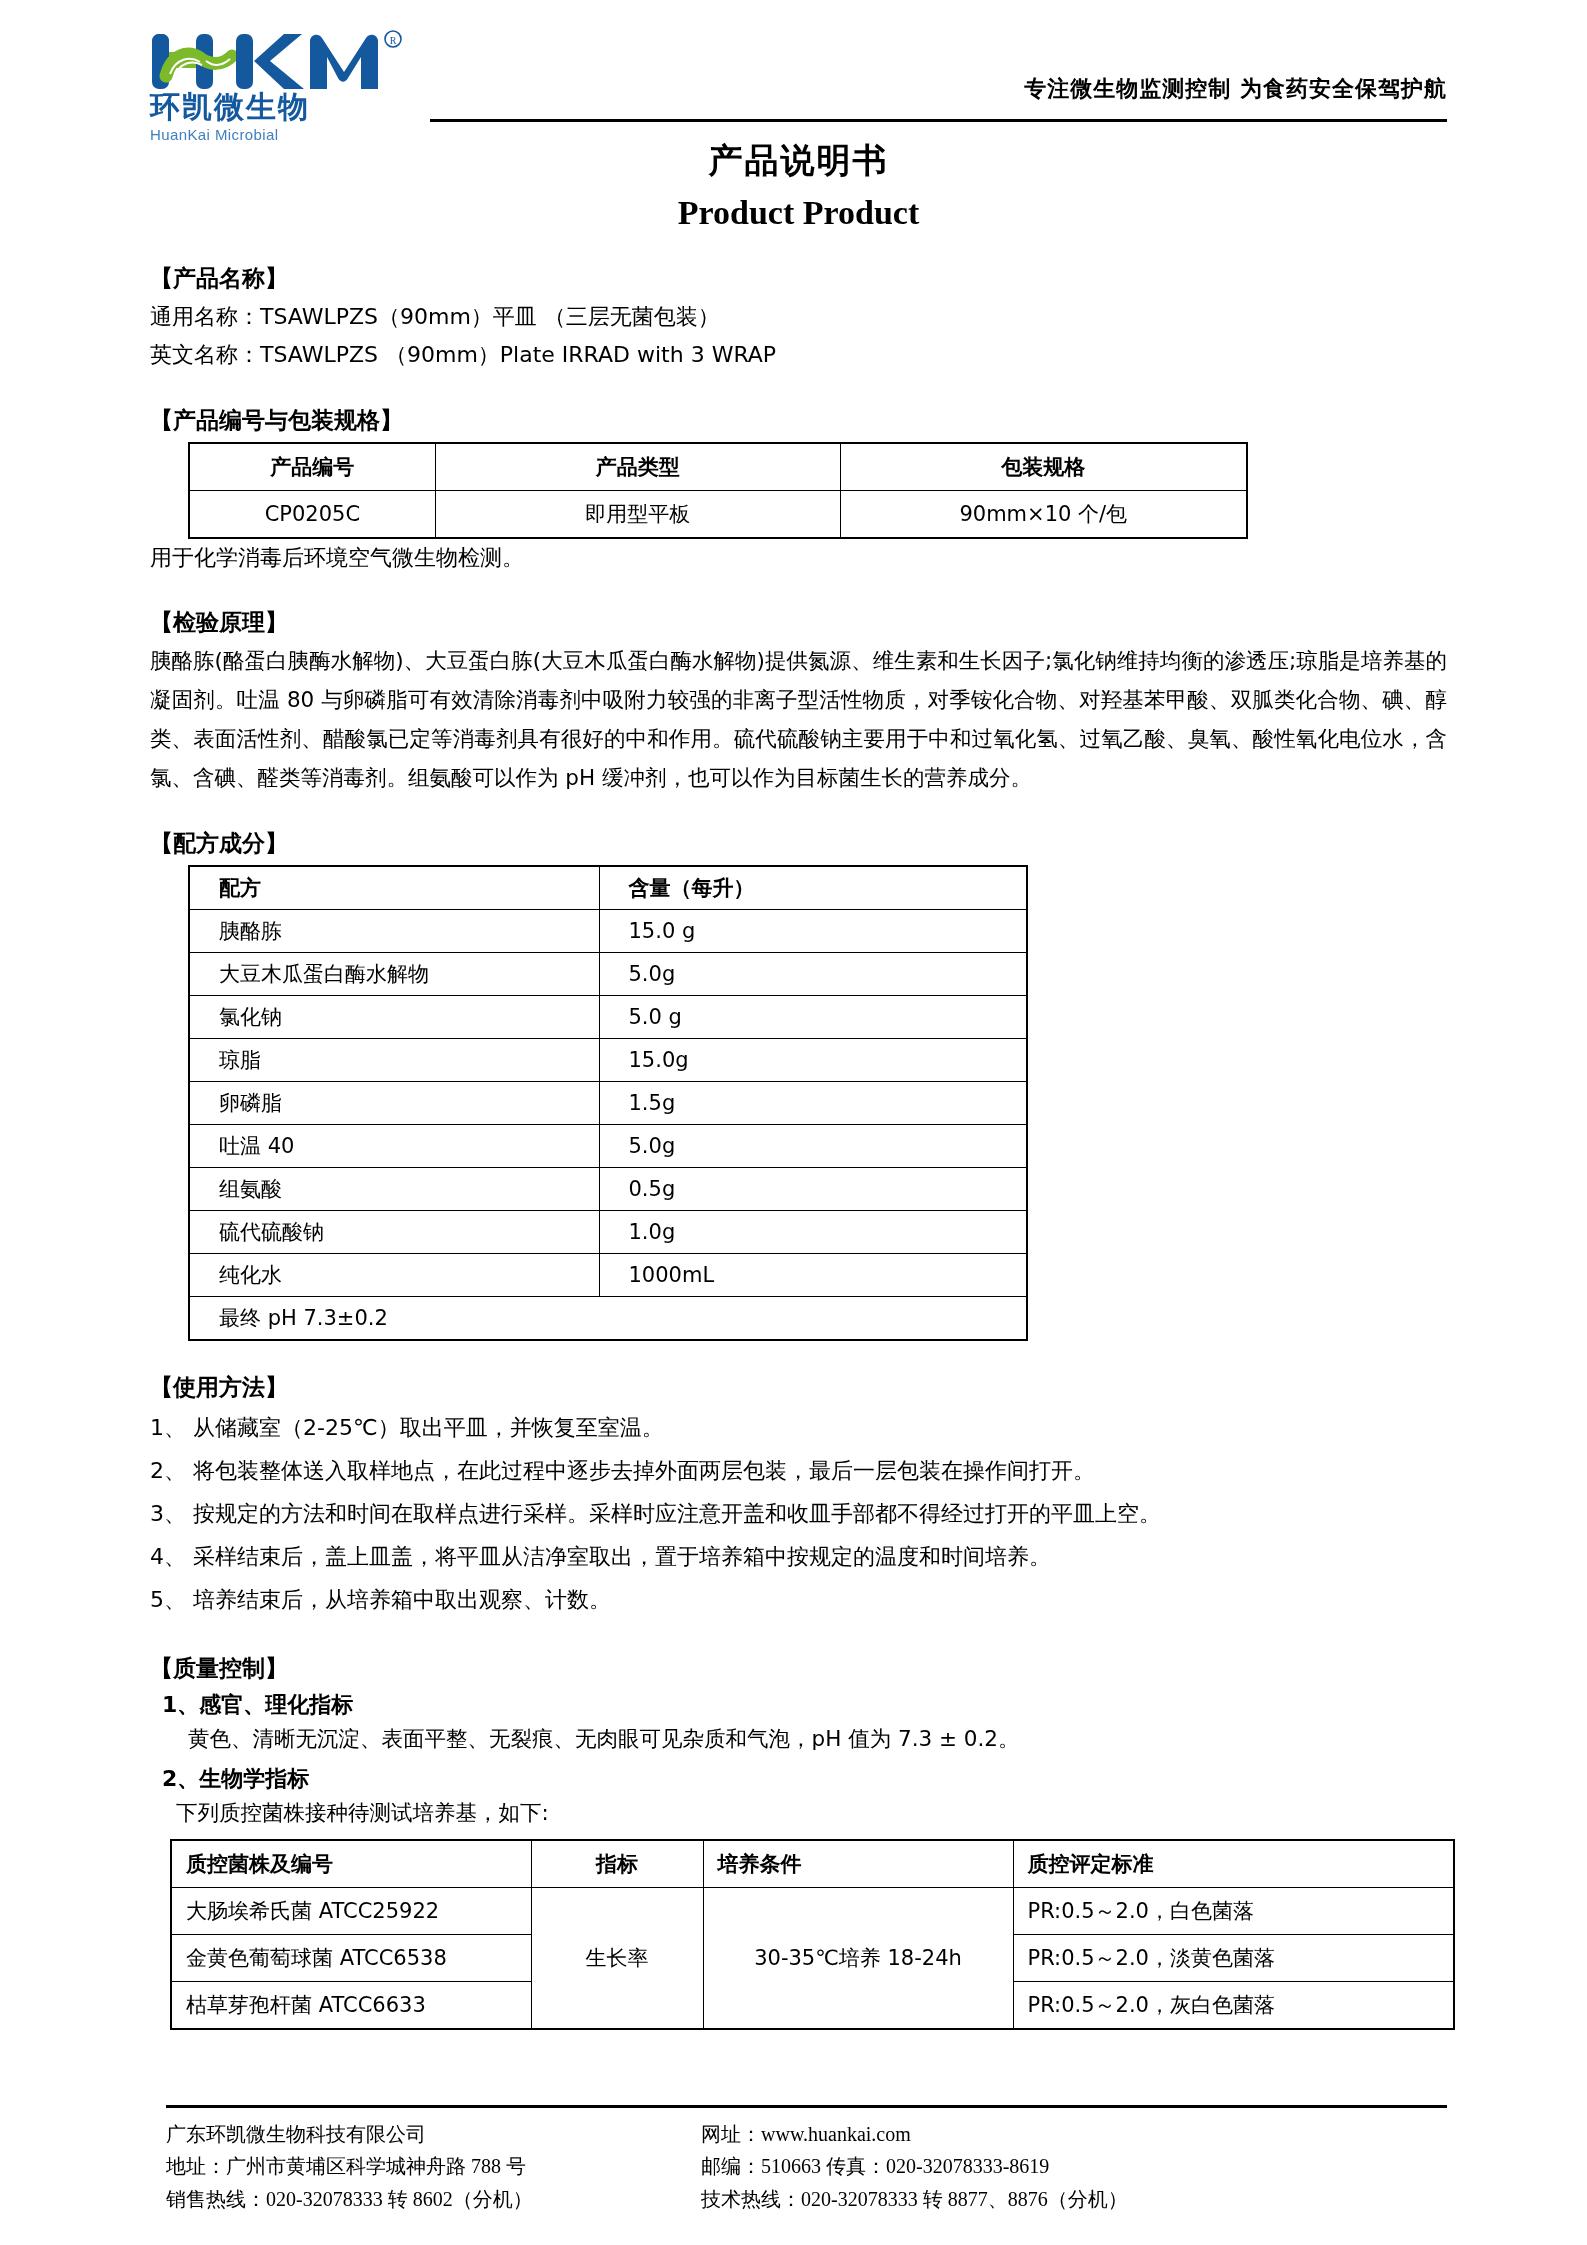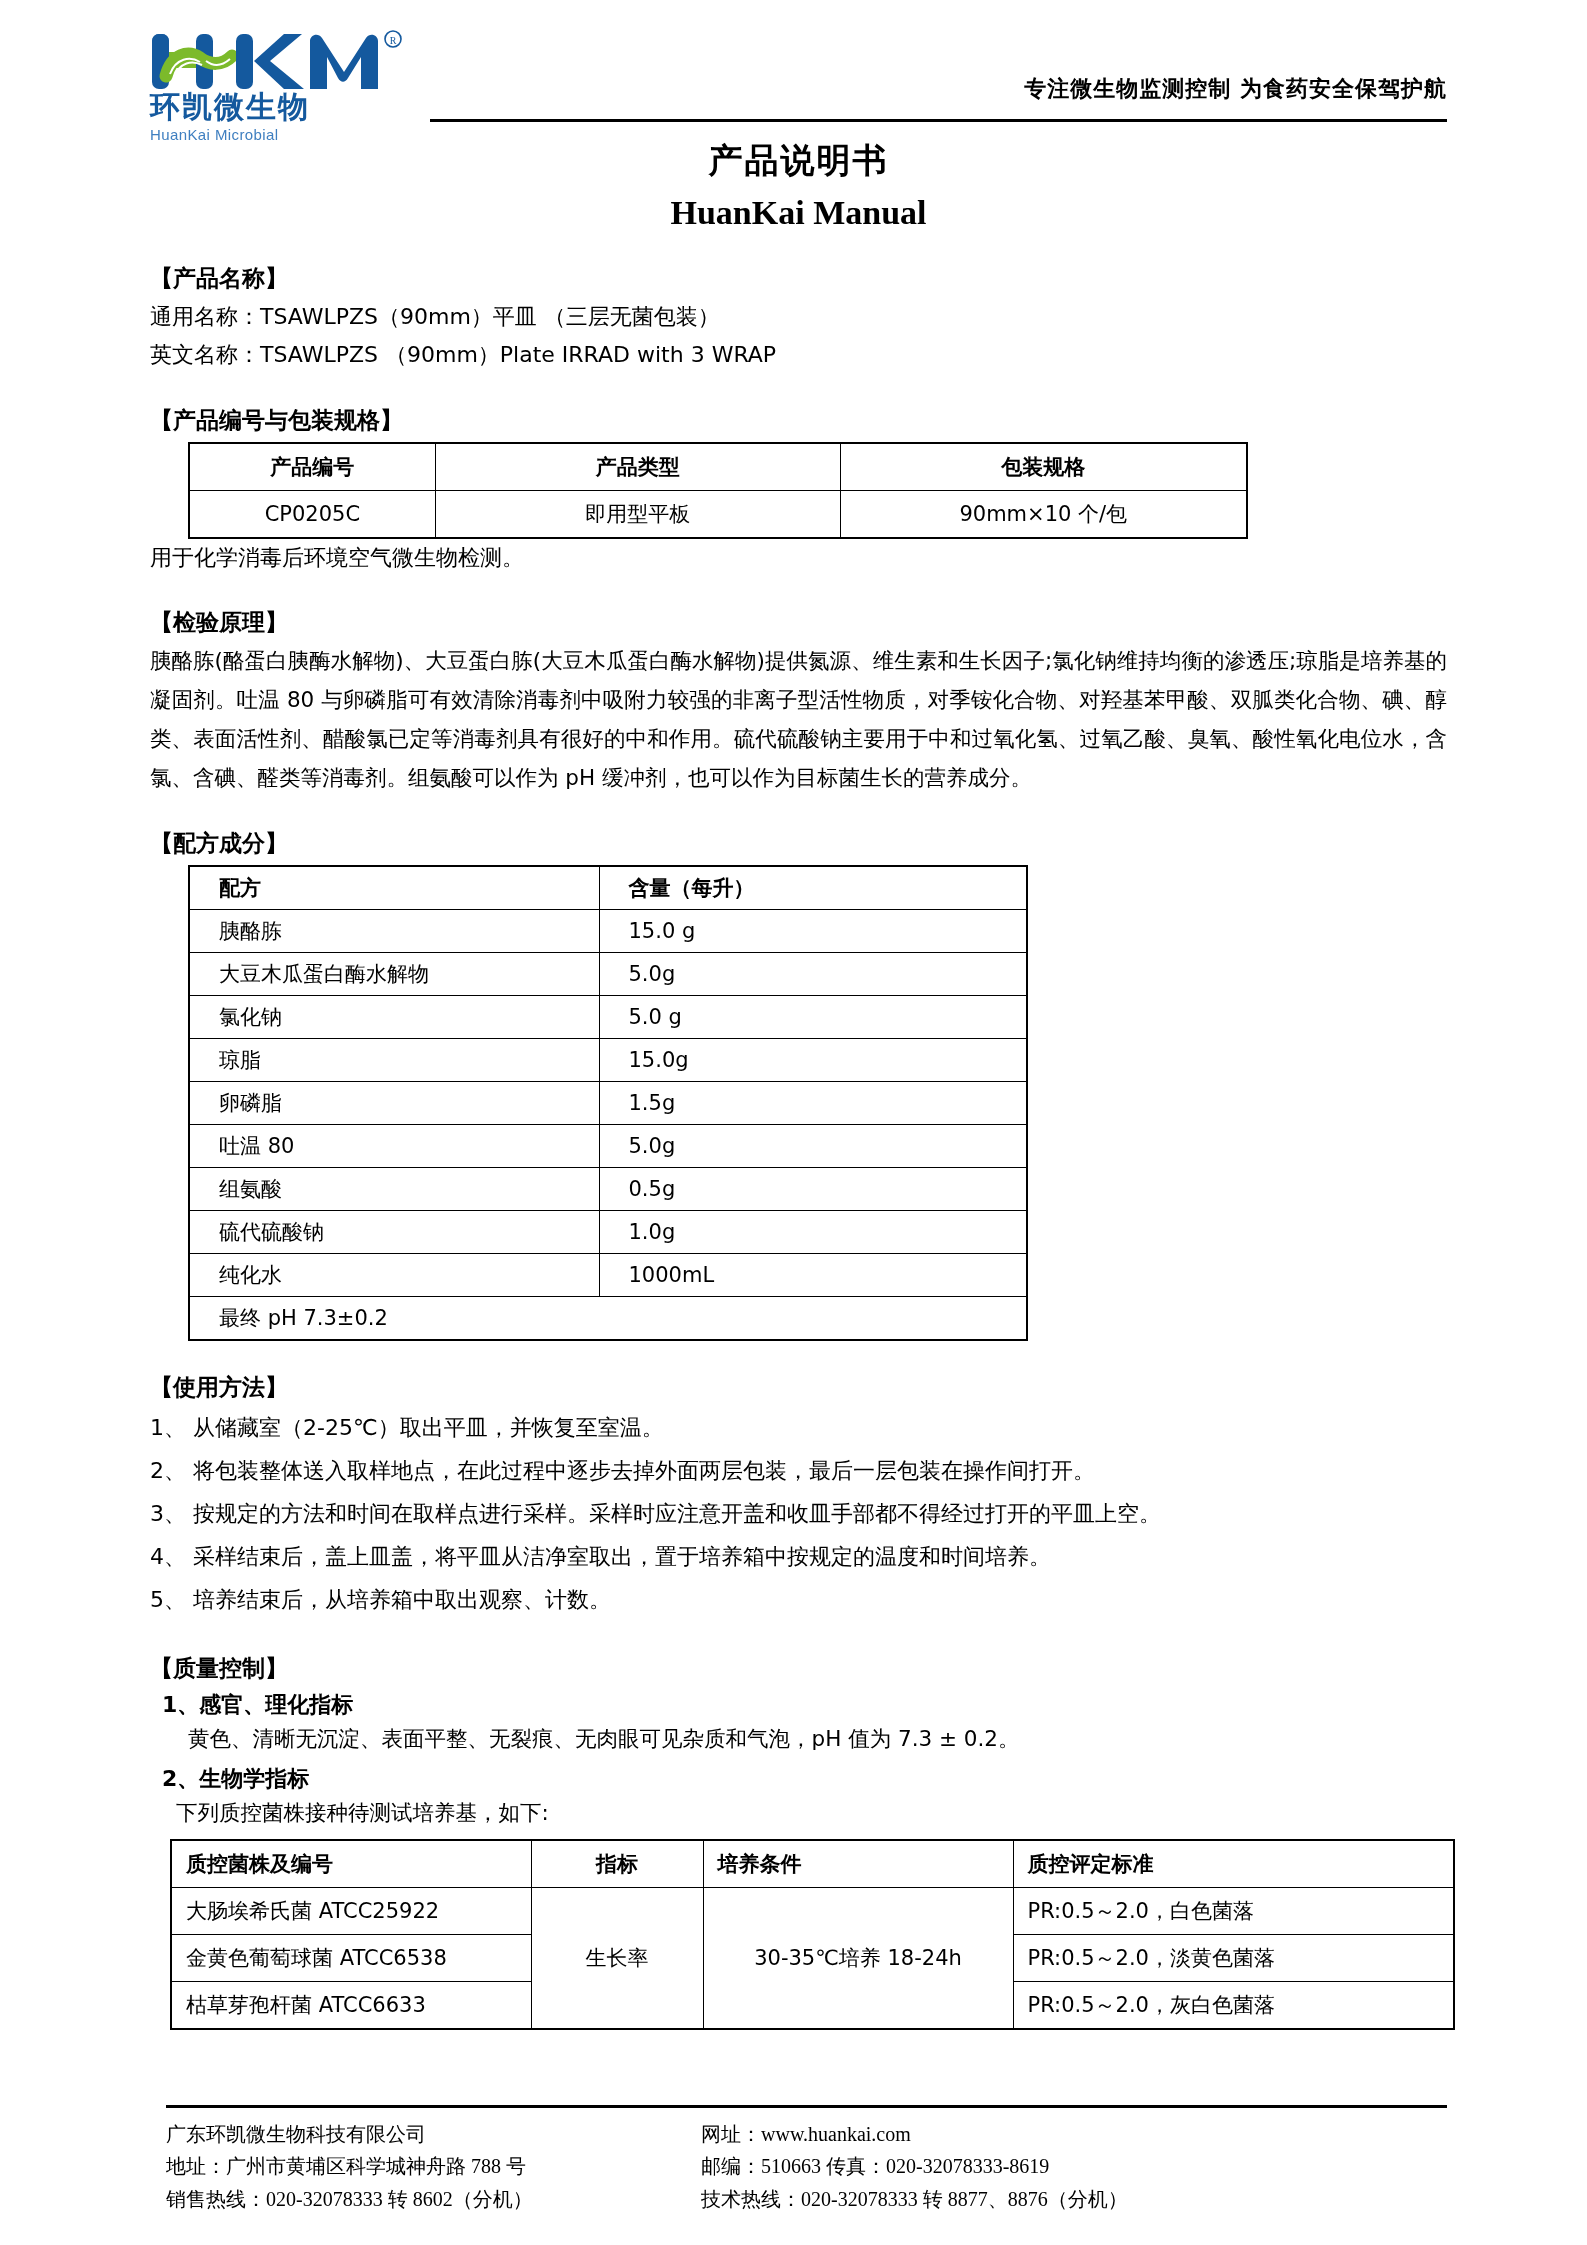--- a/index.html
+++ b/index.html
@@ -245,21 +245,21 @@
       <div class="logo-sub-en">HuanKai Microbial</div>
     </div>
 
     <div class="slogan-wrap">
       <div class="slogan">专注微生物监测控制    为食药安全保驾护航</div>
       <div class="header-rule"></div>
     </div>
   </div>
 
   <div class="doc-title-cn">产品说明书</div>
-  <div class="doc-title-en">HuanKai Manual</div>
+  <div class="doc-title-en">Product Product</div>
 
   <div class="sec-head">【产品名称】</div>
   <div class="line">通用名称：TSAWLPZS（90mm）平皿 （三层无菌包装）</div>
   <div class="line">英文名称：TSAWLPZS （90mm）Plate IRRAD with 3 WRAP</div>
 
   <div class="sec-head">【产品编号与包装规格】</div>
   <table class="tbl-spec">
     <thead>
       <tr>
         <th class="c1">产品编号</th>
@@ -304,21 +304,21 @@
       </tr>
       <tr>
         <td>琼脂</td>
         <td>15.0g</td>
       </tr>
       <tr>
         <td>卵磷脂</td>
         <td>1.5g</td>
       </tr>
       <tr>
-        <td>吐温 80</td>
+        <td>吐温 40</td>
         <td>5.0g</td>
       </tr>
       <tr>
         <td>组氨酸</td>
         <td>0.5g</td>
       </tr>
       <tr>
         <td>硫代硫酸钠</td>
         <td>1.0g</td>
       </tr>

